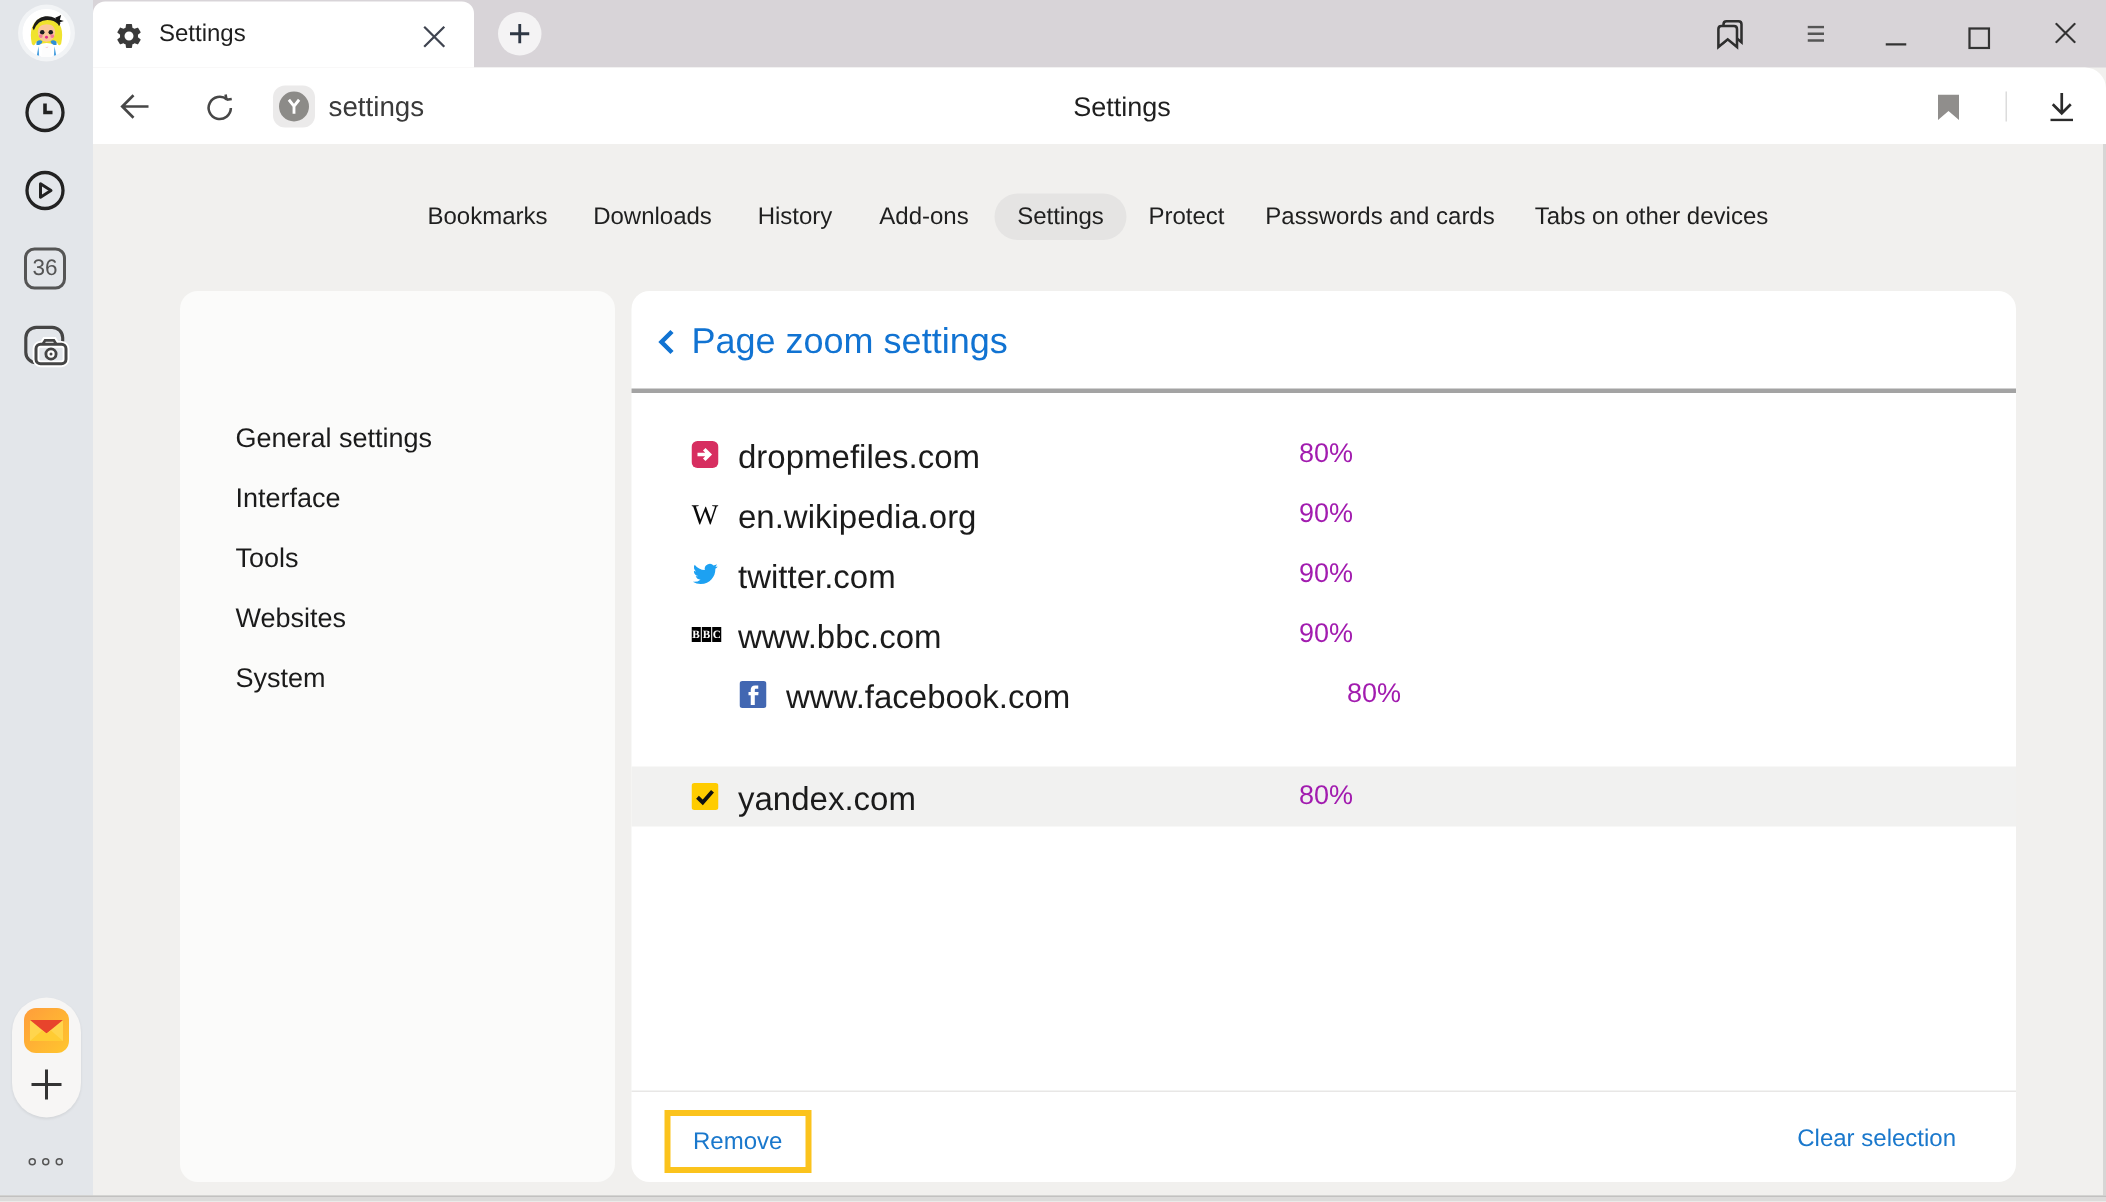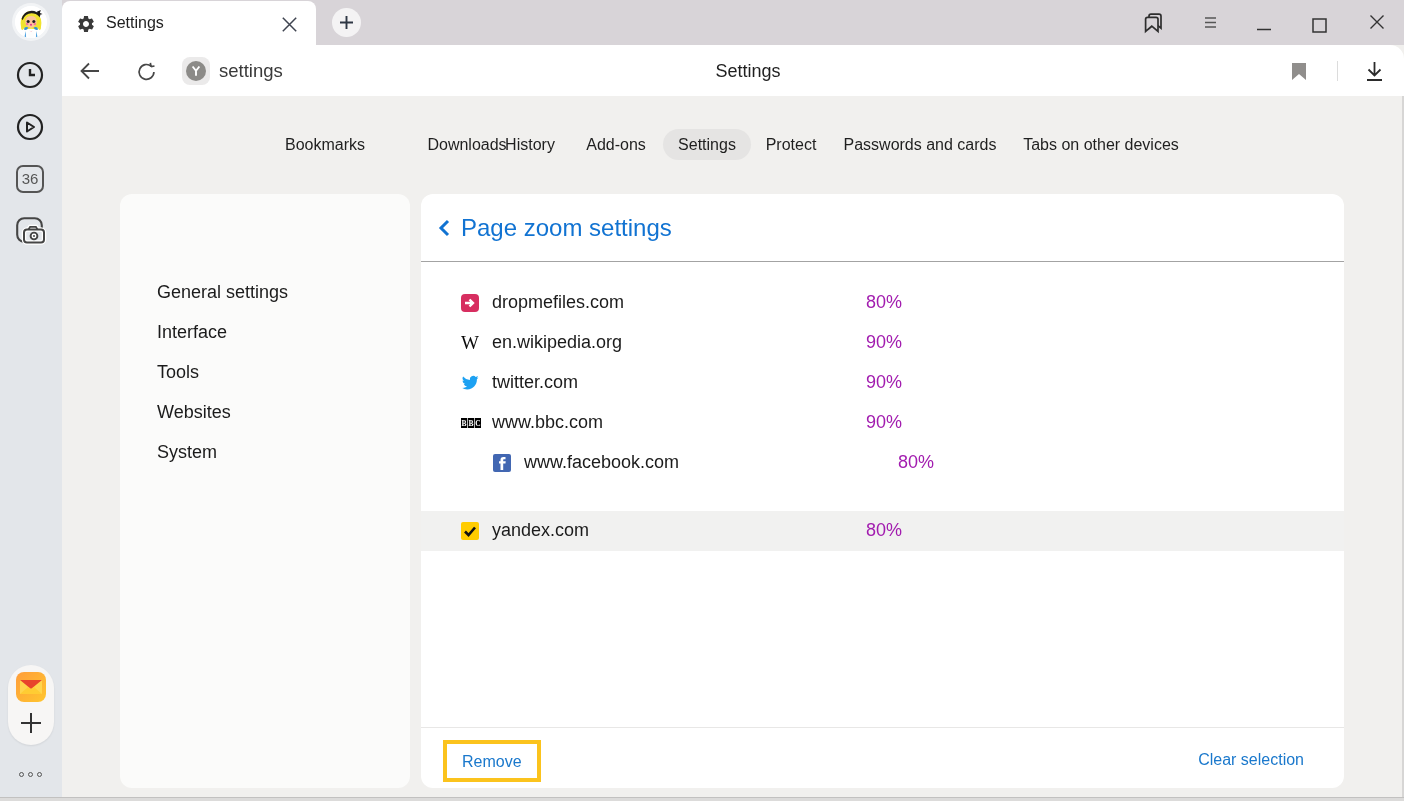--- a/index.html
+++ b/index.html
@@ -26,27 +26,27 @@
   .sectab { position:absolute; top:0; height:31px; line-height:31px; font-size:16px; color:#1f1f1f; text-align:center; transform:translateX(-50%); white-space:nowrap; }
   #pill { position:absolute; left:663px; top:129px; width:88px; height:31px; background:#e5e4e3; border-radius:16px; }
 
   
   #leftcard { left:120px; top:194px; width:290px; height:594px; background:#fbfbfa; border-radius:12px; }
   #searchbox { position:absolute; left:20px; top:11px; width:250px; height:42px; background:#ededec; border-radius:8px; }
   #searchbox span { position:absolute; left:15px; top:10px; font-size:18px; color:#8b8b8b; }
   .menuitem { position:absolute; left:37px; font-size:18px; color:#1b1b1b; }
 
   #rightcard { left:421px; top:194px; width:923px; height:594px; background:#fff; border-radius:12px; }
-  #pzheader { position:absolute; left:0; top:0; width:100%; height:68px; border-bottom:1px solid #a3a3a3; }
+  #pzheader { position:absolute; left:0; top:0; width:100%; height:68px; border-bottom:3px solid #a3a3a3; }
   #pztitle { position:absolute; left:40px; top:20px; font-size:24px; color:#1173d2; }
   #pzchz { position:absolute; left:17px; top:25px; }
 
   .row { position:absolute; left:0; width:100%; height:40px; }
   .row .fav { position:absolute; left:40px; top:11px; width:18px; height:18px; }
-  .row .site { position:absolute; left:71px; top:9px; font-size:18px; color:#1b1b1b; }
+  .row .site { position:absolute; left:71px; top:9px; font-size:22px; color:#1b1b1b; }
   .row .pct { position:absolute; left:445px; top:9px; font-size:18px; color:#a21caf; }
   .row.sel { background:#f1f1f0;margin-top:28px; }
 
   #footer { position:absolute; left:0; top:533px; width:100%; height:61px; border-top:1px solid #e8e7e6; }
   #removebtn { position:absolute; left:22px; top:12px; width:98px; height:42px; border:4px solid #fbc31d; background:#fff; }
   #removebtn span { position:absolute; left:15px; top:9px; font-size:16px; color:#1a78cc; }
   #clearsel { position:absolute; right:40px; top:23px; font-size:16px; color:#1a78cc; }
 </style>
 </head>
 <body>
@@ -109,21 +109,21 @@
 <div class="abs" style="left:1337px; top:61px; width:1px; height:20px; background:#dcdcdc; z-index:4;"></div>
 <svg class="abs" style="left:1366px; top:61px; z-index:4" width="17" height="20" viewBox="0 0 17 20" fill="none" stroke="#2b2b2b" stroke-width="1.8">
     <path d="M8.5 1v13M2.5 8.5l6 6 6-6M1 19h15"></path>
   </svg>
 
 <div class="abs" id="content"></div>
 
 <div class="abs" id="pill"></div>
 <div class="abs sectabs">
   <span class="sectab" style="left:263px;">Bookmarks</span>
-  <span class="sectab" style="left:373px;margin-left:32px;">Downloads</span>
+  <span class="sectab" style="left:373px;">Downloads</span>
   <span class="sectab" style="left:468px;">History</span>
   <span class="sectab" style="left:554px;">Add-ons</span>
   <span class="sectab" style="left:645px;">Settings</span>
   <span class="sectab" style="left:729px;">Protect</span>
   <span class="sectab" style="left:858px;">Passwords and cards</span>
   <span class="sectab" style="left:1039px;">Tabs on other devices</span>
 </div>
 
 <div class="abs" id="leftcard">
   <span class="menuitem" style="top:88px;">General settings</span>

